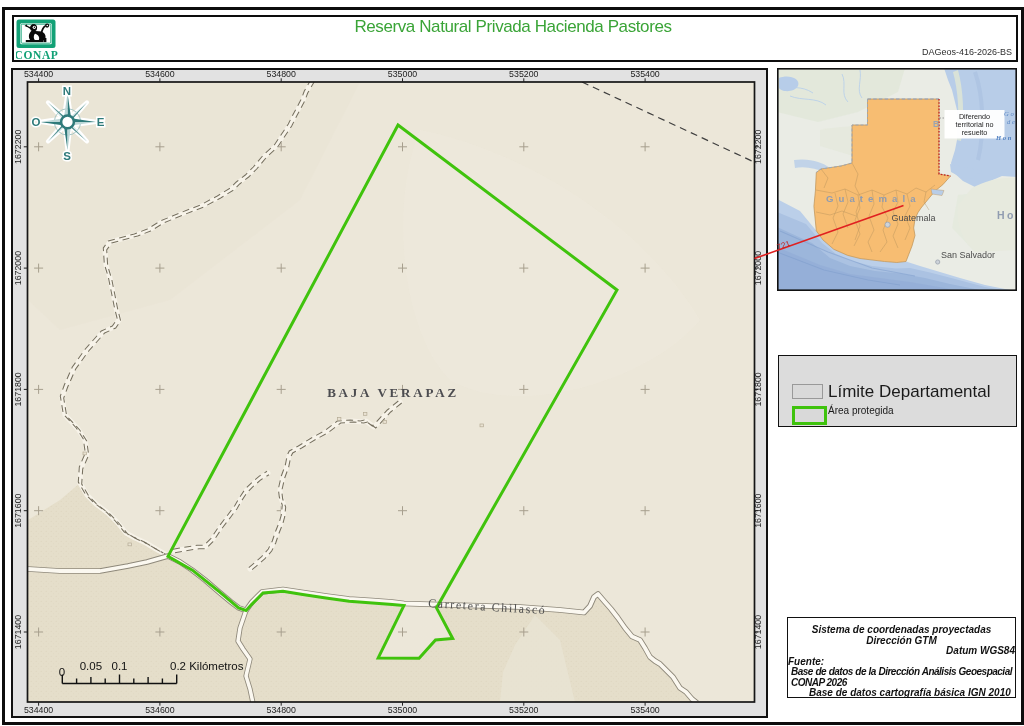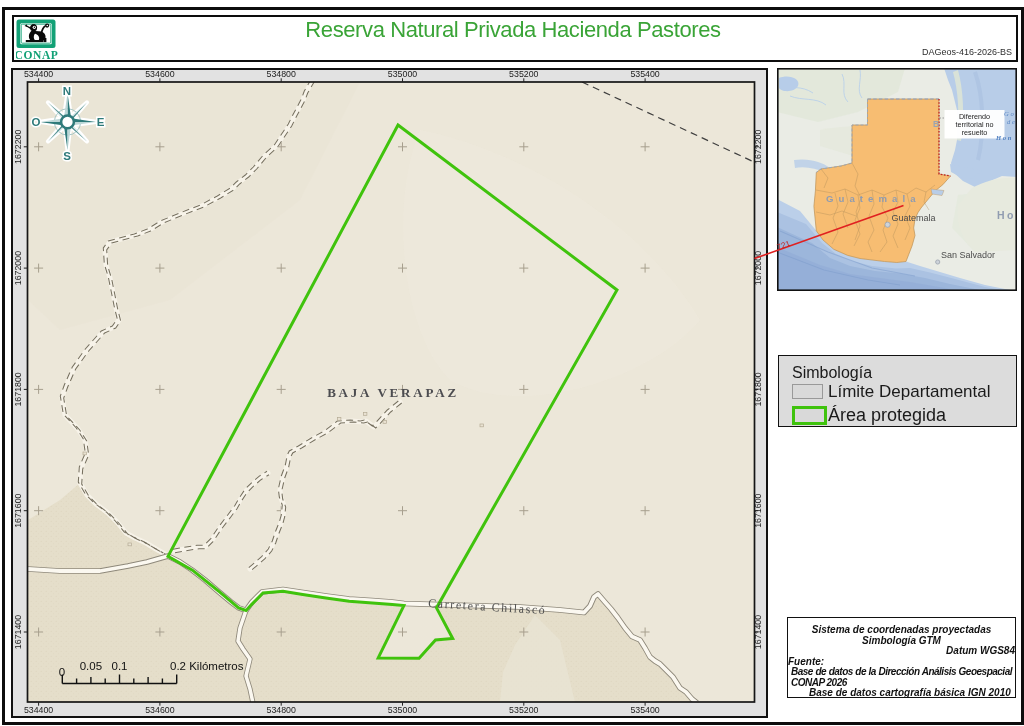--- a/index.html
+++ b/index.html
@@ -1,21 +1,21 @@
 <!DOCTYPE html>
 <html><head>
 <meta charset="utf-8">
 <style>
   html,body{margin:0;padding:0;width:1024px;height:726px;background:#fff;
     font-family:"Liberation Sans",sans-serif;}
   .abs{position:absolute;}
   #pageborder{left:2px;top:6.5px;width:1016px;height:712px;border:3px solid #0d0d0d;}
   #header{left:12px;top:15px;width:1002px;height:43px;border:2px solid #0d0d0d;background:#fff;}
   #title{left:12px;top:17px;width:1002px;text-align:center;color:#3aa437;
-    font-size:22px;letter-spacing:-0.4px;white-space:nowrap;}
+    font-size:17px;letter-spacing:-0.4px;white-space:nowrap;}
   #dageos{right:12px;top:47px;font-size:9px;color:#2e2e2e;padding-left:40px;}
   #mapframe{left:11px;top:68px;width:757px;height:650px;}
   #legend{left:778px;top:355px;width:239px;height:72px;background:#dcdcdc;border:1.5px solid #111;box-sizing:border-box;}
   #sources{left:787px;top:617px;width:229px;height:81px;border:1.5px solid #111;box-sizing:border-box;background:#fff;}
   #overlay{left:0;top:0;width:1024px;height:726px;pointer-events:none;}
 </style>
 </head>
 <body>
 <div class="abs" id="pageborder"></div>
 <div class="abs" id="header"></div>
@@ -237,29 +237,28 @@
 <text x="933" y="127" font-size="8.5" fill="#9aa4b2" font-weight="bold">B</text>
 <g font-size="6.6" font-style="italic" fill="#5d88c4" font-family="Liberation Serif,serif">
         <text x="1004" y="116">G o</text>
         <text x="1007" y="124">d e</text>
         <text x="996" y="140" font-weight="bold" fill="#4f7fc0">H o n</text>
       </g>
 </g>
 <rect x="777.8" y="68.8" width="238.4" height="221.4" fill="none" stroke="#111" stroke-width="1.6"></rect>
 </svg>
 <div class="abs" id="legend">
- <div style="margin:8px 0 0 13px;font-size:16px;color:#1a1a1a;">Simbología</div>
  <div style="position:absolute;left:13px;top:28px;width:29px;height:13px;background:#d9d9d9;border:1px solid #999;"></div>
  <div style="position:absolute;left:49px;top:26px;font-size:17px;color:#1a1a1a;text-align:right;">Límite Departamental</div>
  <div style="position:absolute;left:13px;top:50px;width:29px;height:13px;background:#d9d9d9;border:3px solid #3fc30d;"></div>
- <div style="position:absolute;left:49px;top:49px;font-size:18px;color:#1a1a1a;">Área protegida</div>
+ <div style="position:absolute;left:49px;top:49px;font-size:10px;color:#1a1a1a;">Área protegida</div>
 </div>
 <div class="abs" id="sources" style="font-weight:bold;font-style:italic;font-size:10px;color:#111;line-height:10.5px;">
  <div style="text-align:center;margin-top:7px;">Sistema de coordenadas proyectadas</div>
- <div style="text-align:center;">Simbología GTM</div>
+ <div style="text-align:center;">Dirección GTM</div>
  <div style="text-align:right;">Datum WGS84</div>
  <div style="">Fuente:</div>
  <div style="margin:0 3px;text-align:justify;letter-spacing:-0.5px;">Base de datos de la Dirección Análisis Geoespacial CONAP 2026</div>
  <div style="margin-left:21px;">Base de datos cartografía básica IGN 2010</div>
 </div>
 <svg class="abs" id="overlay" width="1024" height="726" viewBox="0 0 1024 726">
  <path d="M754.5,258.5 L903.5,205.5" stroke="#e02020" stroke-width="1.6" fill="none"></path>
  <text x="778" y="250" font-size="8" fill="#c32222" transform="rotate(-19 778 250)">721</text>
 </svg>
 

